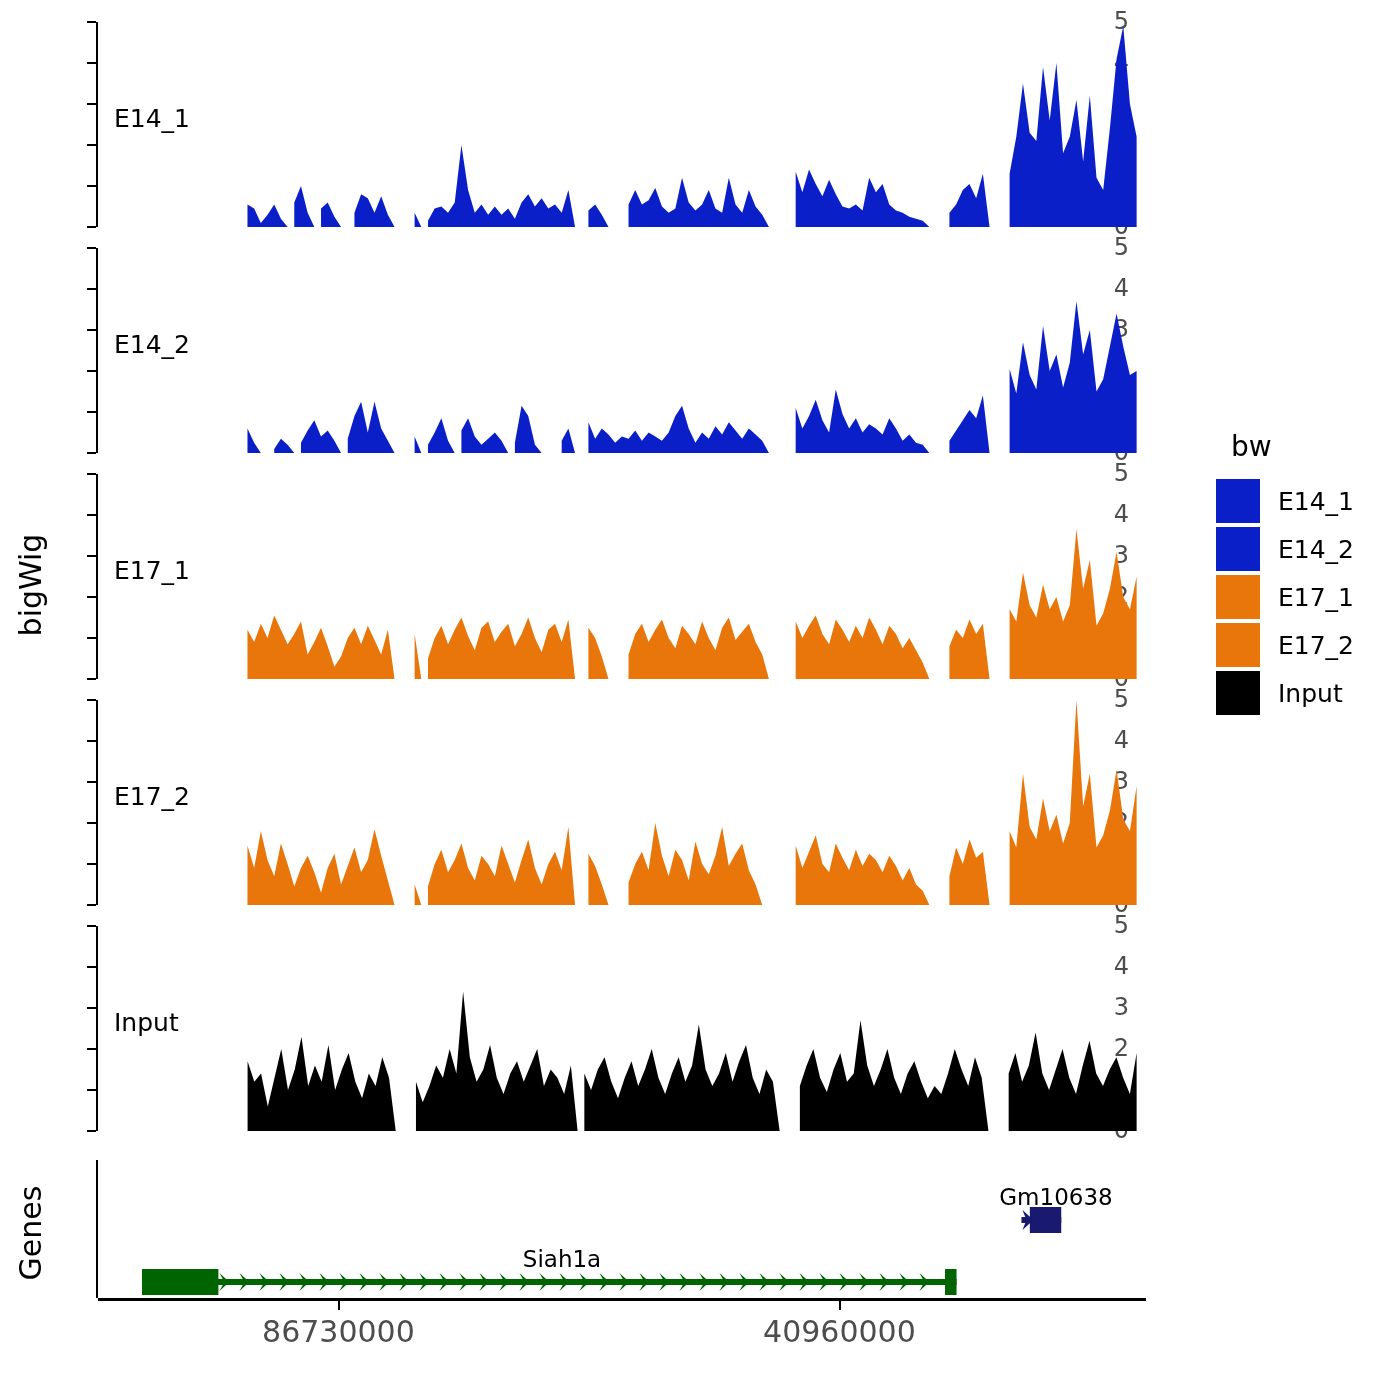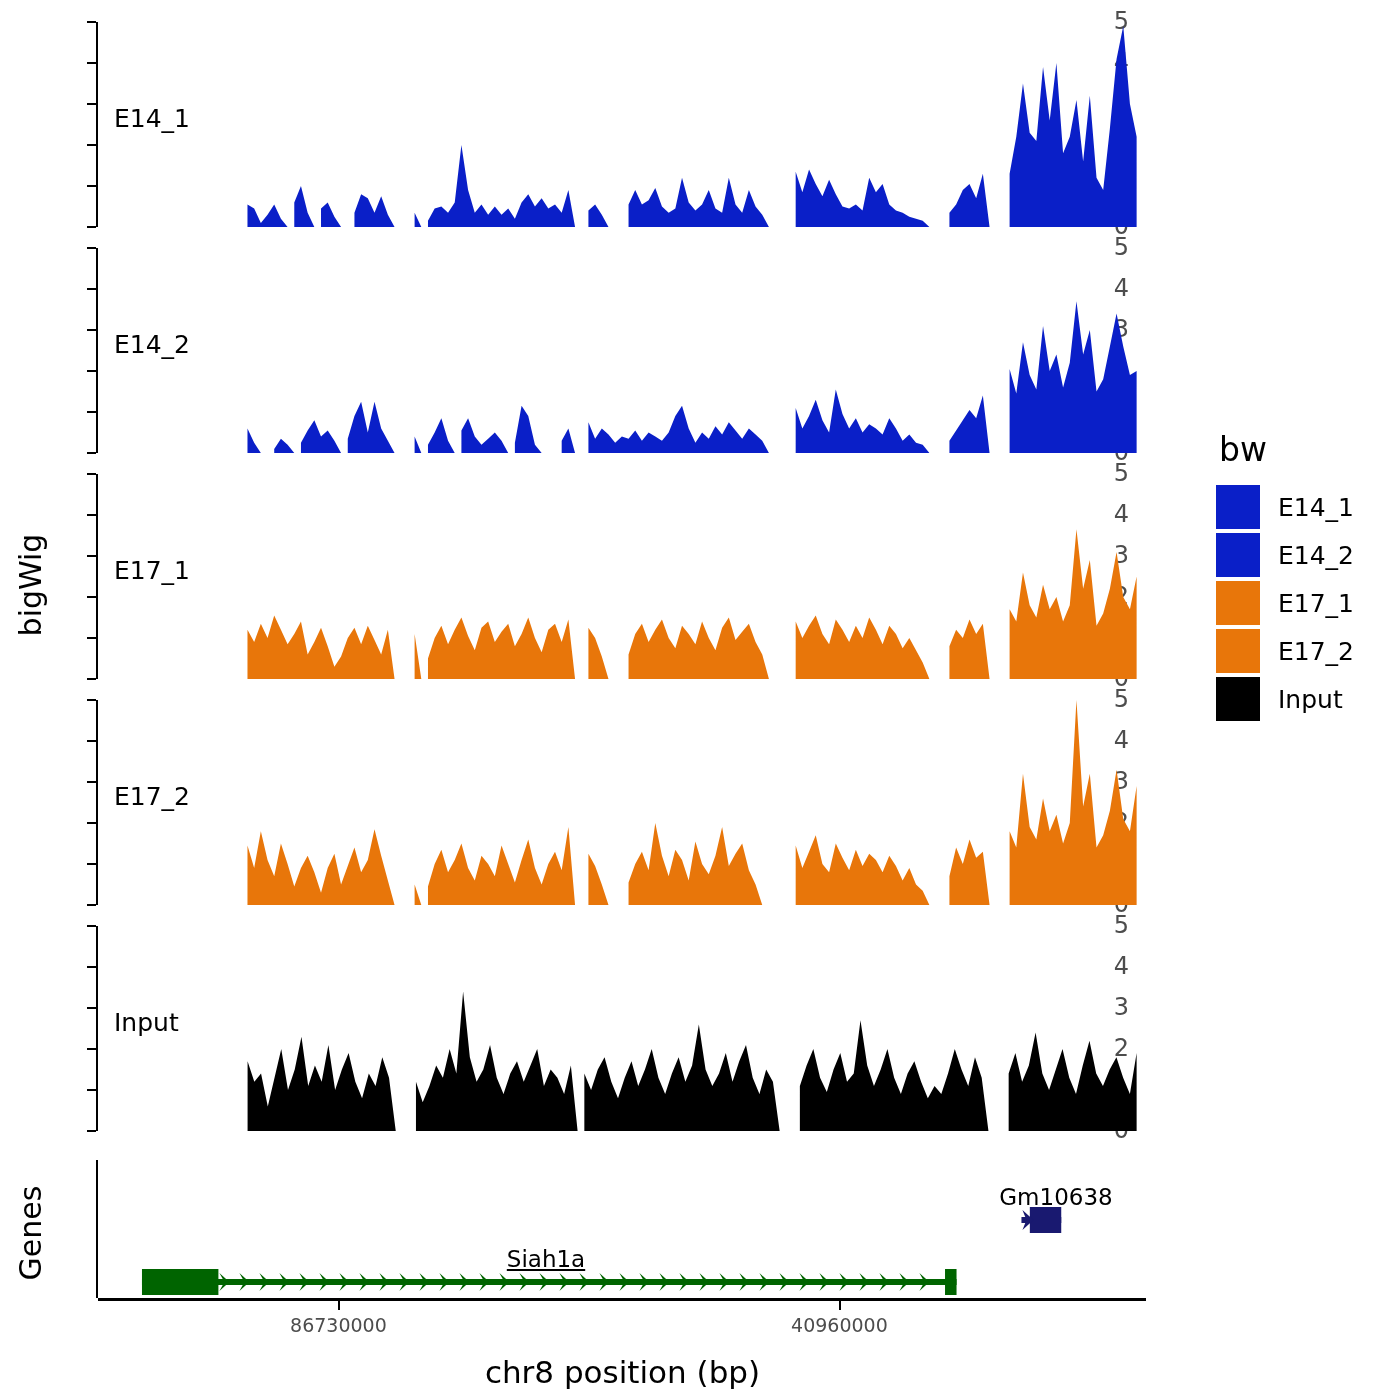--- a/index.html
+++ b/index.html
@@ -56,31 +56,31 @@
     position:absolute;font-size:23px;color:#000;white-space:nowrap;
     text-align:center;
   }
 
   
   #xaxis-line{
     position:absolute;left:98px;top:1298px;width:1048px;height:3px;background:#000;
   }
   .xtick{position:absolute;top:1301px;width:2px;height:9px;background:#000;}
   .xticklabel{
-    position:absolute;top:1314px;font-size:19px;color:#4d4d4d;
+    position:absolute;top:1314px;font-size:30px;color:#4d4d4d;
     white-space:nowrap;text-align:center;
   }
   #xaxis-title{
     position:absolute;left:0;top:1354px;width:1245px;
     text-align:center;font-size:31px;color:#000;
   }
 
   
   #legend{position:absolute;left:1216px;top:430px;width:180px;}
-  #legend-title{font-size:33px;color:#000;margin:0 0 14px 3px;}
+  #legend-title{font-size:28px;color:#000;margin:0 0 14px 15px;}
   .legend-row{display:flex;align-items:center;height:48px;}
   .legend-swatch{width:44px;height:44px;flex:0 0 44px;}
   .legend-text{margin-left:18px;font-size:25px;color:#000;white-space:nowrap;}
 </style>
 </head>
 <body>
 
 <div id="root">
 
   <div class="rot-label" id="bigwig-axis-title">bigWig</div>
@@ -241,38 +241,37 @@
           <path d="M661.405,113 L671.405,122 L661.405,131 L666.405,122 Z" fill="#006400"></path>
           <path d="M681.405,113 L691.405,122 L681.405,131 L686.405,122 Z" fill="#006400"></path>
           <path d="M701.405,113 L711.405,122 L701.405,131 L706.405,122 Z" fill="#006400"></path>
           <path d="M721.405,113 L731.405,122 L721.405,131 L726.405,122 Z" fill="#006400"></path>
           <path d="M741.405,113 L751.405,122 L741.405,131 L746.405,122 Z" fill="#006400"></path>
           <path d="M761.405,113 L771.405,122 L761.405,131 L766.405,122 Z" fill="#006400"></path>
           <path d="M781.405,113 L791.405,122 L781.405,131 L786.405,122 Z" fill="#006400"></path>
           <path d="M801.405,113 L811.405,122 L801.405,131 L806.405,122 Z" fill="#006400"></path>
           <path d="M821.405,113 L831.405,122 L821.405,131 L826.405,122 Z" fill="#006400"></path>
         </svg>
-        <div class="gene-label" style="left: 358px; width: 180px; top: 86px; text-decoration: underline;">Siah1a</div>
+        <div class="gene-label" style="left: 374px; width: 180px; top: 86px;">Siah1a</div>
         <svg width="1047" height="138" style="position: absolute; left: 0px; top: 0px;">
           <rect x="923.454" y="57" width="39.78600000000006" height="6" fill="#191970"></rect>
           <rect x="931.83" y="47" width="31.409999999999968" height="26" fill="#191970"></rect>
           <path d="M924.454,50 L935.454,60 L924.454,70 L928.454,60 Z" fill="#191970"></path>
         </svg>
         <div class="gene-label" style="left: 868.005px; width: 180px; top: 24px;">Gm10638</div>
       </div>
   </div>
 
   <div id="xaxis-line"></div>
   <div id="xticks">
       <div class="xtick" style="left: 338.459px;"></div>
       <div class="xticklabel" style="left: 228.459px; width: 220px;">86730000</div>
       <div class="xtick" style="left: 839.416px;"></div>
       <div class="xticklabel" style="left: 729.416px; width: 220px;">40960000</div>
     </div>
-  <div id="xaxis-title">chr8 position (bp)</div>
 
   <div id="legend">
     <div id="legend-title">bw</div>
     <div id="legend-rows">
         <div class="legend-row">
           <div class="legend-swatch" style="background: rgb(10, 31, 200);"></div>
           <div class="legend-text">E14_1</div>
         </div>
         <div class="legend-row">
           <div class="legend-swatch" style="background: rgb(10, 31, 200);"></div>

